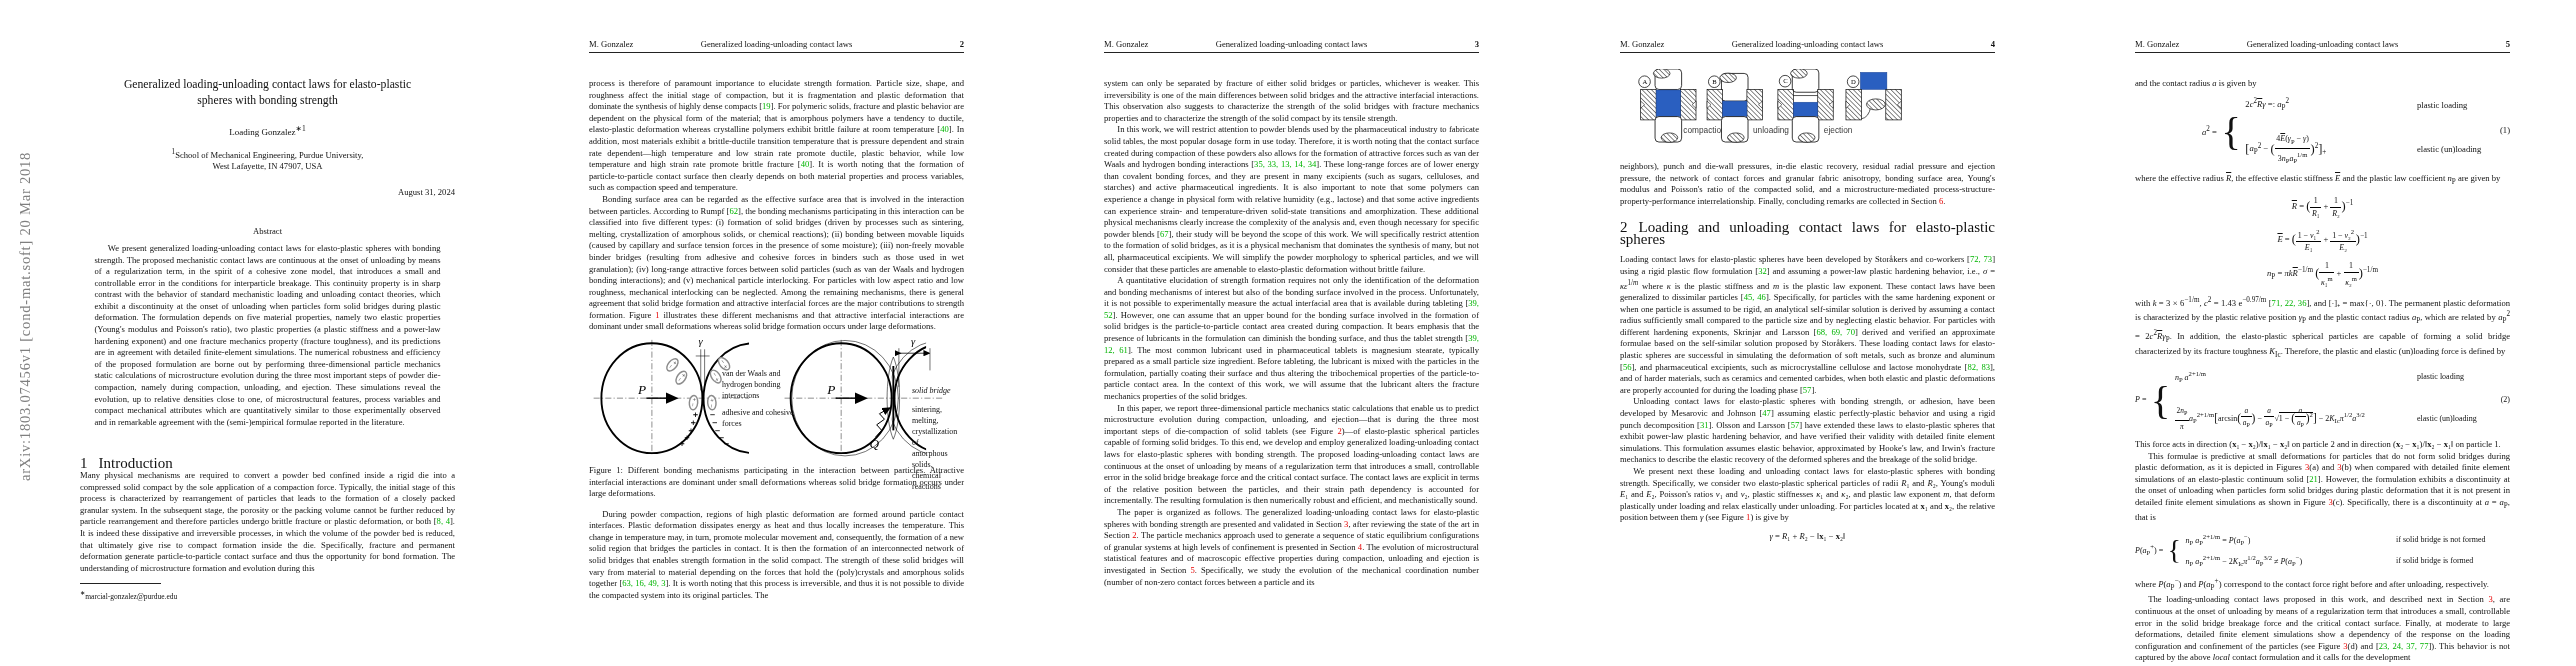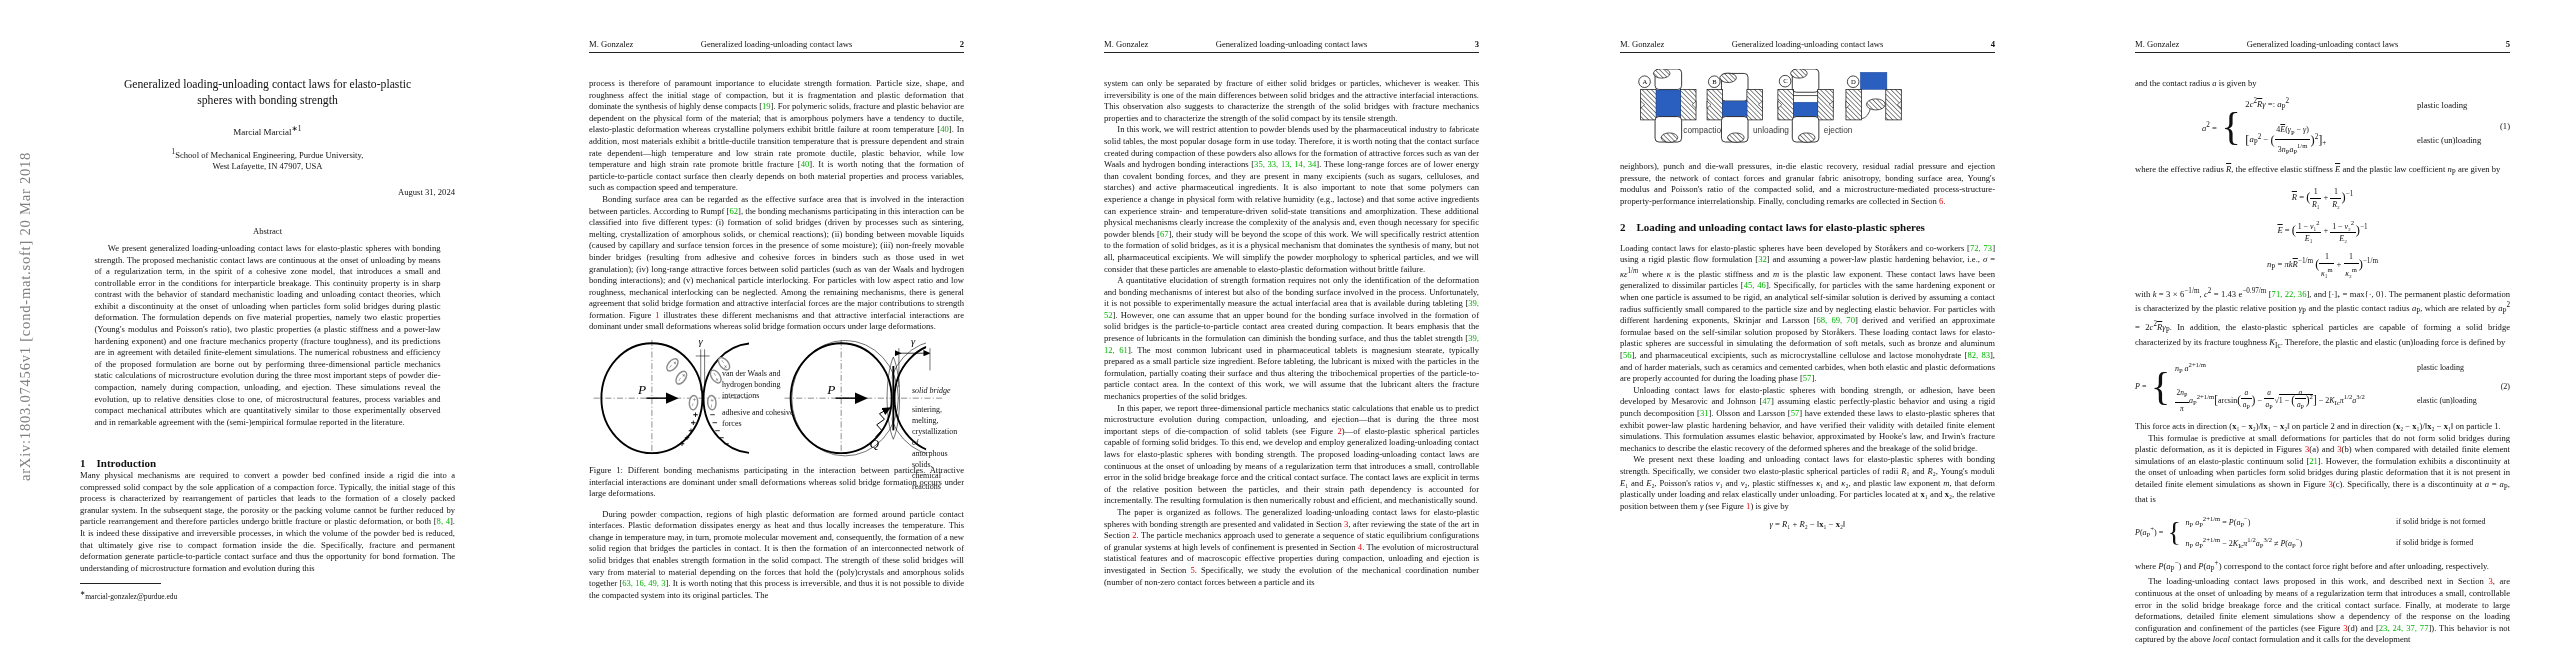--- a/index.html
+++ b/index.html
@@ -24,21 +24,21 @@
 
   
   .watermark{position:absolute;left:16.7px;top:481px;transform:rotate(-90deg);transform-origin:0 0;
              white-space:nowrap;font-size:14.5px;letter-spacing:0.8px;color:#7f7f7f;}
   .title{margin-top:77px;text-align:center;font-size:11.7px;line-height:15.6px;}
   .authorline{margin-top:14.5px;text-align:center;font-size:9px;}
   .affil{margin-top:9px;text-align:center;font-size:8.6px;line-height:11px;}
   .dateline{margin-top:15px;text-align:right;font-size:8.6px;}
   .abs-head{margin-top:27px;text-align:center;font-weight:normal;font-size:8.6px;}
   .abstract{margin:5.6px 14.5px 0 14.5px;text-indent:13.3px;}
-  .sec-head{font-weight:bold;font-size:11px;}
+  .sec-head{font-weight:normal;font-size:15px;}
   .sec-head .secnum{margin-right:11px;}
   .p1 .sec-head{margin-top:30px;}
   .intro{margin-top:7.8px;}
   .footnote{margin-top:9px;font-size:7.5px;}
   .footnote .fnrule{width:81px;border-top:0.6px solid #222;margin-bottom:2.2px;}
 
   
   .figwrap{position:relative;margin-top:3.3px;}
   .fig1{height:121px;}
   .fig2{height:83px;}
@@ -56,21 +56,21 @@
   .stage{font-family:"Liberation Sans",sans-serif;font-size:15px;fill:#3c3c3c;}
   .badge{font-size:12px;fill:#000;}
 
   
   .eqc{margin:6.7px 0;text-align:center;text-indent:0;font-size:8.6px;}
   .eqn{display:flex;align-items:center;position:relative;margin:6.7px 0;gap:4.4px;text-indent:0;}
   .eq-lhs{white-space:nowrap;}
   .brace{line-height:0.9;font-weight:400;}
   .brace.b2::before{content:"{";font-size:41px;}
   .brace.b3::before{content:"{";font-size:28px;}
-  .cases{flex:1;display:flex;flex-direction:column;gap:10px;}
+  .cases{flex:1;display:flex;flex-direction:column;gap:19px;}
   .case-row{display:flex;align-items:center;gap:5.6px;}
   .case-math{flex:1;text-align:left;}
   .cond{width:93px;flex:none;text-align:left;}
   .cond.w{width:114px;}
   .eqtag{position:absolute;right:0;top:50%;transform:translateY(-50%);}
   .fr{display:inline-block;vertical-align:middle;text-align:center;font-size:0.92em;}
   .fr .n{display:block;border-bottom:0.6px solid #000;padding:0 1.7px;}
   .fr .d{display:block;padding:0 1.7px;}
   .bk{font-size:1.45em;vertical-align:middle;font-weight:400;}
   .sq{border-top:0.6px solid #000;padding-top:0.6px;}
@@ -83,21 +83,21 @@
 <div id="canvas">
 
   <div class="page p1">
     <div class="watermark">arXiv:1803.07456v1  [cond-mat.soft]  20 Mar 2018</div>
     <div class="body-col">
       <div class="title">
         <div>Generalized loading-unloading contact laws for elasto-plastic</div>
         <div>spheres with bonding strength</div>
       </div>
       <div class="authorline">
-        <span>Marcial Marcial</span><sup>∗1</sup>
+        <span>Loading Gonzalez</span><sup>∗1</sup>
       </div>
       <div class="affil">
         <div><sup>1</sup><span>School of Mechanical Engineering, Purdue University,</span></div>
         <div>West Lafayette, IN 47907, USA</div>
       </div>
       <div class="dateline">August 31, 2024</div>
       <div class="abs-head">Abstract</div>
       <p class="abstract">We present generalized loading-unloading contact laws for elasto-plastic spheres with bonding strength. The proposed mechanistic contact laws are continuous at the onset of unloading by means of a regularization term, in the spirit of a cohesive zone model, that introduces a small and controllable error in the conditions for interparticle breakage. This continuity property is in sharp contrast with the behavior of standard mechanistic loading and unloading contact theories, which exhibit a discontinuity at the onset of unloading when particles form solid bridges during plastic deformation. The formulation depends on five material properties, namely two elastic properties (Young's modulus and Poisson's ratio), two plastic properties (a plastic stiffness and a power-law hardening exponent) and one fracture mechanics property (fracture toughness), and its predictions are in agreement with detailed finite-element simulations. The numerical robustness and efficiency of the proposed formulation are borne out by performing three-dimensional particle mechanics static calculations of microstructure evolution during the three most important steps of powder die-compaction, namely during compaction, unloading, and ejection. These simulations reveal the evolution, up to relative densities close to one, of microstructural features, process variables and compact mechanical attributes which are quantitatively similar to those experimentally observed and in remarkable agreement with the (semi-)empirical formulae reported in the literature.</p>
       <div class="sec-head">
         <span class="secnum">1</span><span>Introduction</span>

